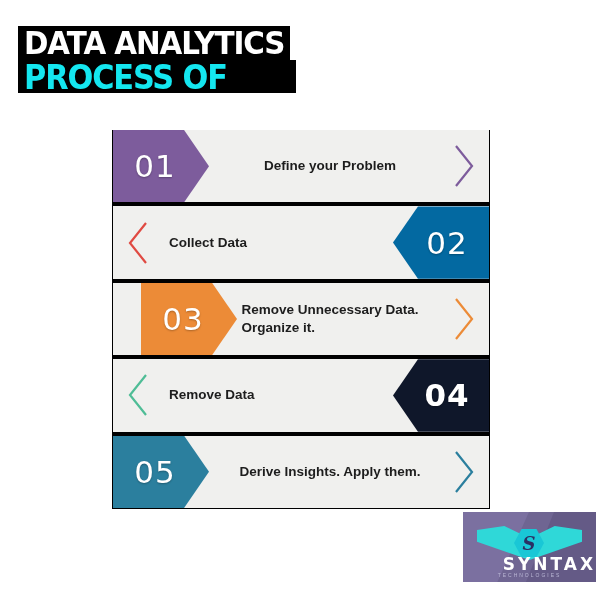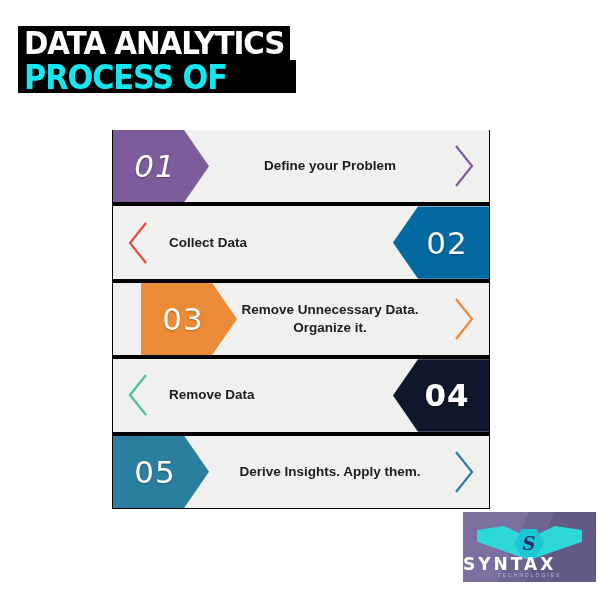--- a/index.html
+++ b/index.html
@@ -87,21 +87,21 @@
   .num-tab.right .num-text { transform: translateX(6px); }
 
   
   .step-label {
     position: absolute;
     top: 0;
     bottom: 0;
     display: flex;
     align-items: center;
     justify-content: center;
-    text-align: center;
+    text-align: left;
     font-family: "Liberation Sans", sans-serif;
     font-weight: bold;
     font-size: 13.5px;
     line-height: 1.35;
     color: #1d1d1d;
     white-space: pre-line;
   }
   .step-row.dir-lr .step-label { left: 100px; right: 42px; }
   .step-row.dir-rl .step-label { left: 46px; right: 100px; justify-content: flex-start; text-align: left; padding-left: 10px; }
 
@@ -147,21 +147,21 @@
     background: #19c7d6;
     clip-path: polygon(25% 0, 75% 0, 100% 50%, 75% 100%, 25% 100%, 0 50%);
     display: flex; align-items: center; justify-content: center;
   }
   #logo .lg-hex span {
     color: #2b2f63; font-size: 18px; font-style: italic;
     font-family: "DejaVu Serif", serif; font-weight: bold;
   }
   #logo .lg-name {
     position: absolute; left: 0; right: 0; top: 42px;
-    text-align: left; color: #ffffff;
+    text-align: right; color: #ffffff;
     font-family: "DejaVu Sans", sans-serif; font-weight: bold;
     font-size: 17px; letter-spacing: 3px;
   }
   #logo .lg-sub {
     position: absolute; left: 0; right: 0; top: 60px;
     text-align: center; color: #b9b6d4;
     font-family: "Liberation Sans", sans-serif;
     font-size: 5px; letter-spacing: 2px;
   }
 </style>
@@ -173,21 +173,21 @@
     <div class="title-line white">DATA ANALYTICS</div>
   </div>
   <div class="title-band">
     <div class="title-line cyan">PROCESS OF</div>
   </div>
 </div>
 
 <div id="steps-panel">
 
   <div class="step-row dir-lr">
-    <div class="num-tab left" style="background: rgb(125, 92, 156); font-style: italic;">
+    <div class="num-tab left" style="background: rgb(125, 92, 156);">
       <span class="num-text">01</span>
     </div>
     <div class="step-label">Define your Problem</div>
     <div class="chev">
       <svg viewBox="0 0 22 46">
           <path d="M3 3 L19 23 L3 43" fill="none" stroke="#7d5c9c" stroke-width="2.2"></path>
         </svg>
     </div>
   </div>
 

